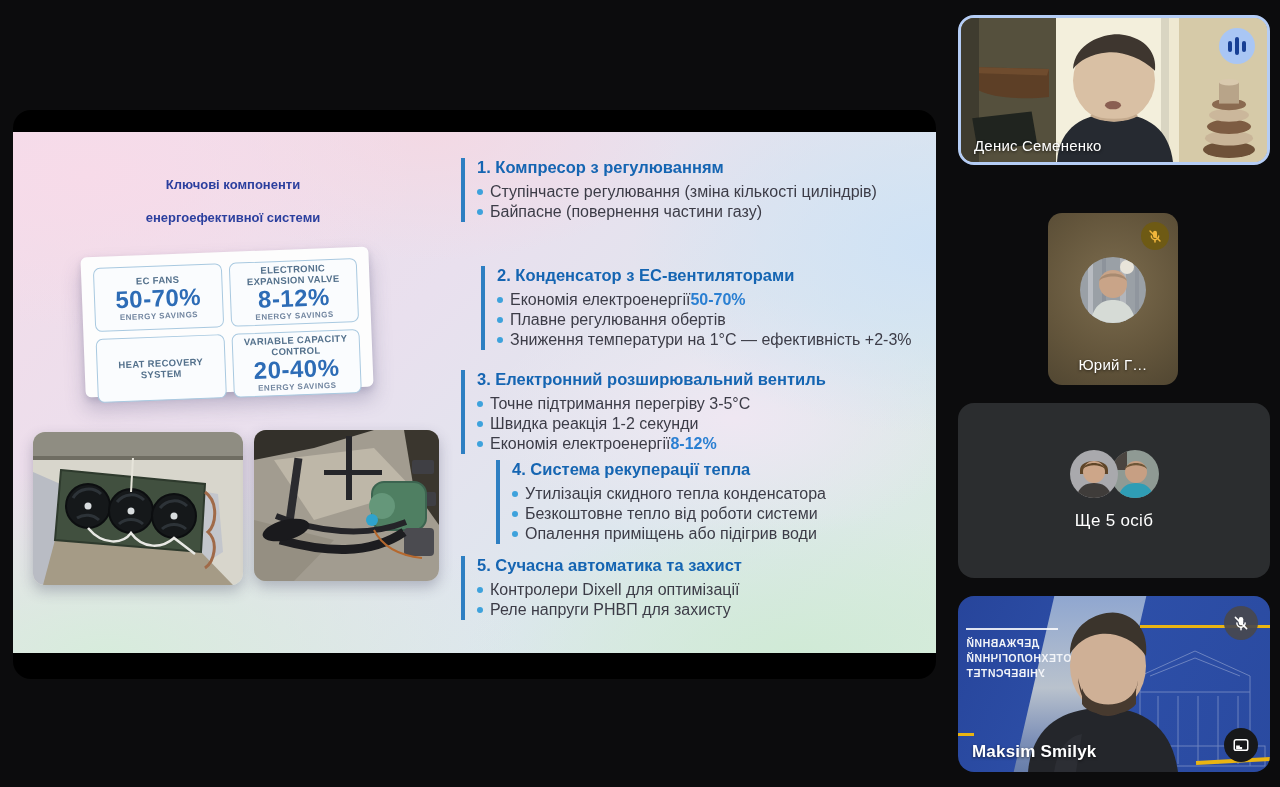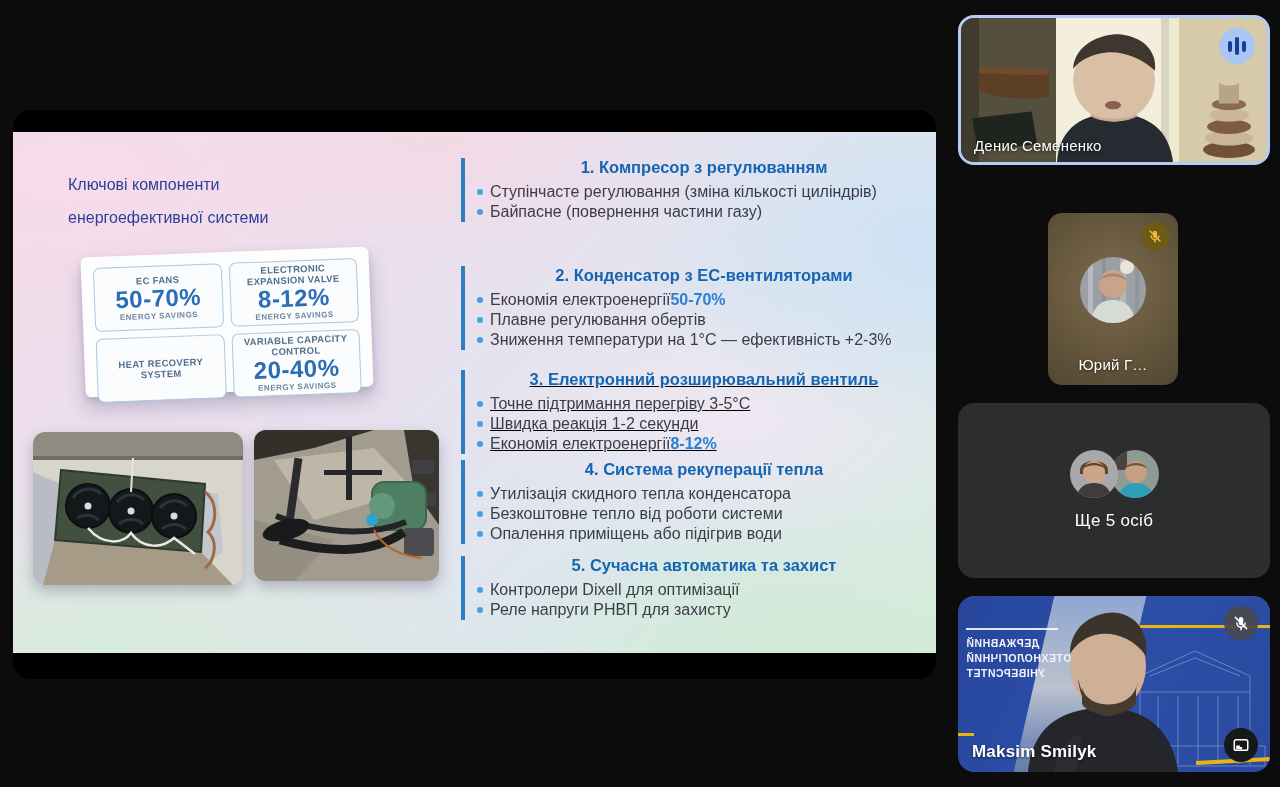--- a/index.html
+++ b/index.html
@@ -14,21 +14,21 @@
     background:
       radial-gradient(60% 50% at 8% 8%,  #f7dbe9 0%, rgba(247,219,233,0) 60%),
       radial-gradient(50% 45% at 45% 0%, #f3d9e4 0%, rgba(243,217,228,0) 55%),
       radial-gradient(55% 60% at 100% 22%, #cfe2f5 0%, rgba(207,226,245,0) 60%),
       radial-gradient(45% 40% at 78% 55%, #efe7f2 0%, rgba(239,231,242,0) 60%),
       radial-gradient(70% 55% at 10% 100%, #d7ecdc 0%, rgba(215,236,220,0) 65%),
       radial-gradient(60% 45% at 85% 100%, #d0ead6 0%, rgba(208,234,214,0) 60%),
       linear-gradient(135deg, #f3dce9 0%, #e9e0ee 40%, #dde7ee 70%, #d9ecde 100%);
   }
   .slide-title { position:absolute; left:55px; top:36px; width:330px;
-                 font-size:16px; font-weight:400; color:#2b3f9e; line-height:33px; }
+                 font-size:13px; font-weight:700; color:#2b3f9e; line-height:33px;text-align:center; }
 
   .stats-card { position:absolute; left:70px; top:120px; width:288px; height:140px;
                 background:#fdfdfd; border-radius:6px; transform:rotate(-2.2deg);
                 box-shadow:0 12px 20px rgba(70,70,110,.28), 0 3px 6px rgba(70,70,110,.18);
                 padding:11px 12px; display:grid; grid-template-columns:1fr 1fr;
                 grid-template-rows:1fr 1fr; gap:7px; }
   .stat-cell { border:1.5px solid #a9c9e0; border-radius:7px; background:#fafcfe;
                display:flex; flex-direction:column; align-items:center; justify-content:center;
                padding:2px 4px; text-align:center; }
   .stat-label { font-size:9.5px; font-weight:700; color:#54718c; letter-spacing:.3px; line-height:11px; }
@@ -36,23 +36,23 @@
   .stat-sub   { font-size:8px;  font-weight:700; color:#7286a0; letter-spacing:.5px; line-height:10px; }
 
   .photo { position:absolute; border-radius:12px; overflow:hidden;
            box-shadow:0 6px 14px rgba(60,60,90,.3); }
   .photo svg { display:block; }
   .photo-1 { left:20px; top:300px; width:210px; height:153px; }
   .photo-2 { left:241px; top:298px; width:185px; height:151px; }
 
   .sections { position:absolute; left:448px; top:0; width:478px; }
   .section { position:absolute; left:0; border-left:4px solid #2e7fc2; padding-left:12px; width:470px; }
-  .sec-1 { top:26px; }  .sec-2 { top:134px; } .sec-3 { top:238px;text-decoration:underline; }
-  .sec-4 { top:328px; } .sec-5 { top:424px; }
-  .sec-heading { font-size:16.5px; font-weight:700; color:#1565b2; margin-bottom:5px;text-align:center; }
+  .sec-1 { top:26px; }  .sec-2 { top:134px;margin-left:20px; } .sec-3 { top:238px; }
+  .sec-4 { top:328px;margin-left:35px; } .sec-5 { top:424px; }
+  .sec-heading { font-size:16.5px; font-weight:700; color:#1565b2; margin-bottom:5px; }
   .bullet { display:flex; align-items:baseline; font-size:16px; color:#3c3c47; line-height:20px; }
   .bullet .dot { flex:0 0 auto; width:6px; height:6px; border-radius:50%;
                  background:#3ea2dc; margin-right:7px; position:relative; top:-2px; }
   .bullet .hl { color:#2a7fd2; font-weight:700; white-space:pre; }
 
   
   .p-tile { position:absolute; border-radius:16px; overflow:hidden; }
 
   .tile-1 { left:958px; top:15px; width:312px; height:150px;
             border:3px solid #b5cdf5; background:#6b6a58; }

